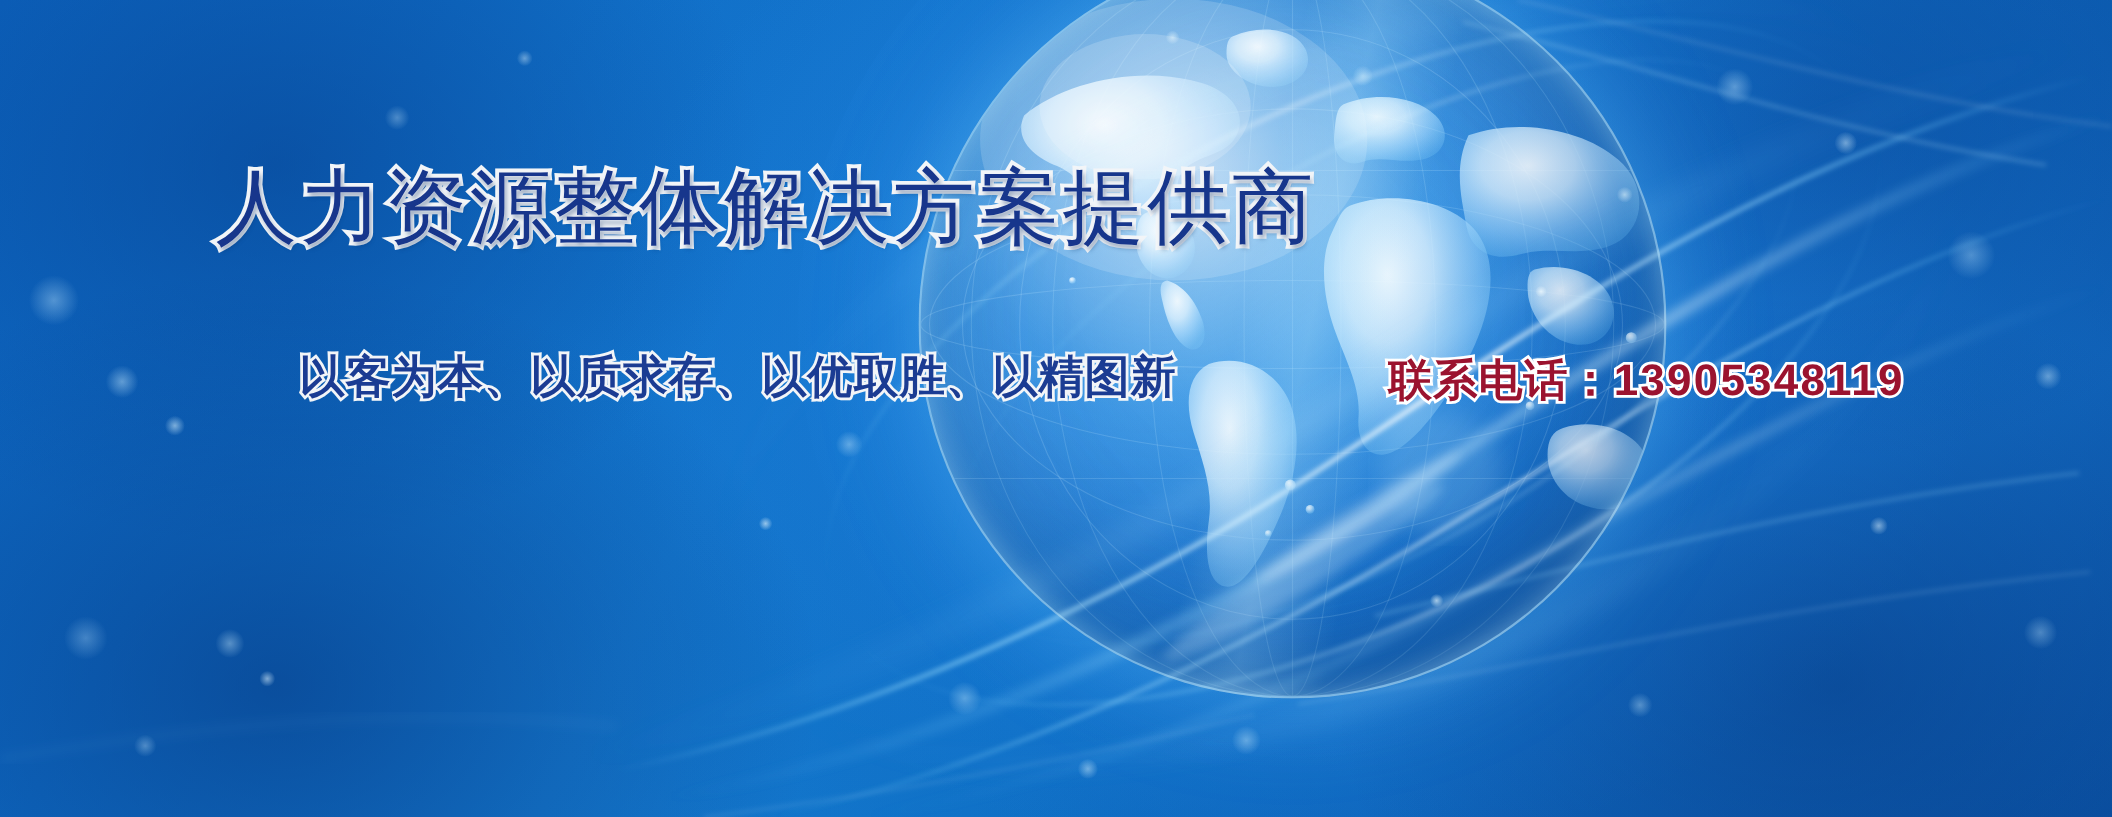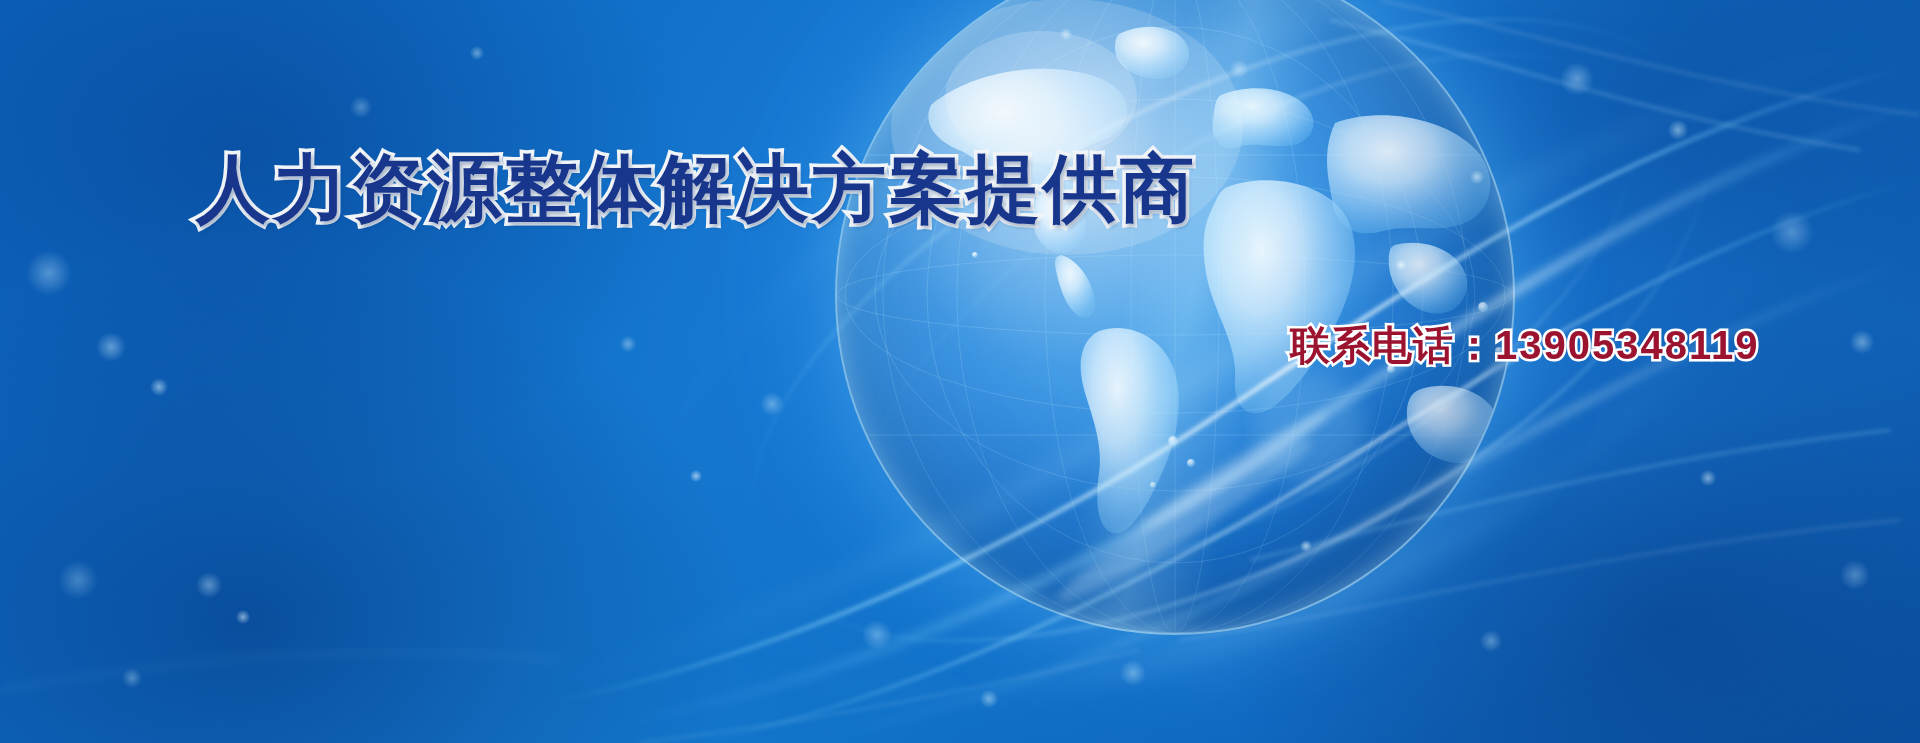--- a/index.html
+++ b/index.html
@@ -80,21 +80,21 @@
   
   .dot { position:absolute; border-radius:50%; pointer-events:none; }
 
   
   .content { position:absolute; left:0; top:0; width:1920px; height:743px; }
 
   .headline {
     position:absolute;
     left:196px; top:140px;
     font-size:74px;
-    font-weight:bold;
+    font-weight:normal;
     letter-spacing:3px;
     color:#17368c;
     white-space:nowrap;
     -webkit-text-stroke:7px #f2f5f8;
     paint-order:stroke fill;
     text-shadow:
       0 0 1px #f2f5f8,
       2px 3px 4px rgba(8,45,100,0.35);
   }
 
@@ -115,21 +115,20 @@
     position:absolute;
     left:1262px; top:318px;
     font-size:40px;
     font-weight:bold;
     letter-spacing:1px;
     color:#9b132f;
     white-space:nowrap;
     -webkit-text-stroke:5px #ffffff;
     paint-order:stroke fill;
     text-shadow:0 0 1px #ffffff;
-    margin-left:28px;
   }
   .phone .num { letter-spacing:2px; }
 
   .tagline {
     position:absolute;
     left:612px; top:463px;
     font-size:68px;
     font-weight:bold;
     letter-spacing:2px;
     color:#18378d;
@@ -339,20 +338,21 @@
     <div class="dot" style="left:1396px;top:260px; width:10px; height:10px; background:radial-gradient(circle,rgba(245,253,255,0.70),rgba(245,253,255,0) 76%);"></div>
     <div class="dot" style="left:1470px;top:170px; width:14px; height:14px; background:radial-gradient(circle,rgba(235,250,255,0.55),rgba(235,250,255,0) 74%);"></div>
     <div class="dot" style="left:1230px;top:60px;  width:18px; height:18px; background:radial-gradient(circle,rgba(225,246,255,0.45),rgba(225,246,255,0) 74%);"></div>
     <div class="dot" style="left:1060px;top:28px;  width:12px; height:12px; background:radial-gradient(circle,rgba(240,252,255,0.55),rgba(240,252,255,0) 76%);"></div>
   </div>
 
   <div class="content">
 
     <div class="headline">人力资源整体解决方案提供商</div>
 
+    <div class="subtitle">以客为本、以质求存、以优取胜、以精图新</div>
 
     <div class="phone">
       <span>联系电话：</span><span class="num">13905348119</span>
     </div>
 
   </div>
 
 </div>
 
 </body></html>

